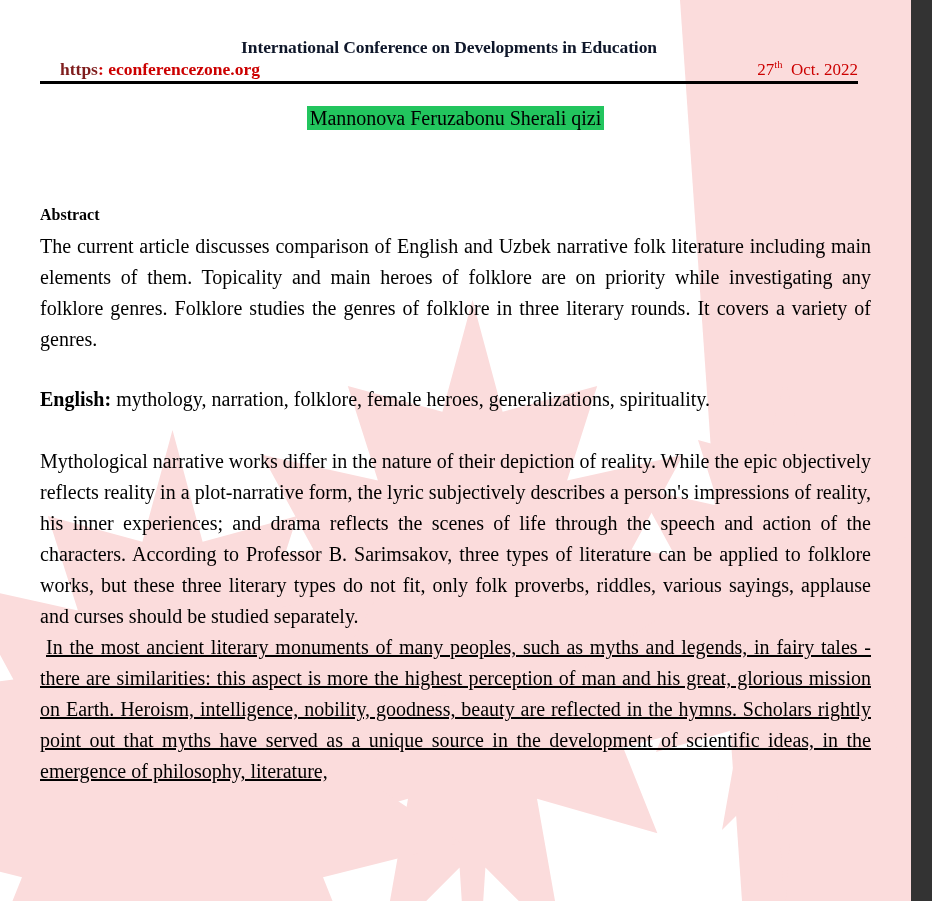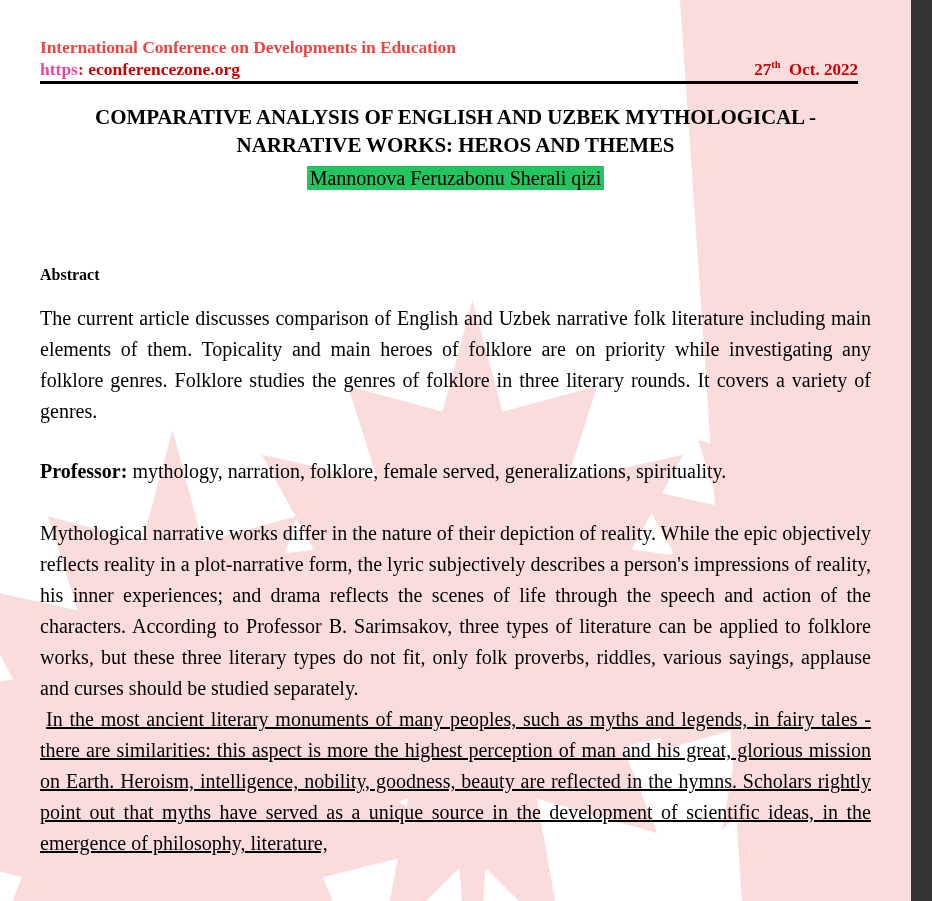--- a/index.html
+++ b/index.html
@@ -38,22 +38,22 @@
     padding: 0 40px;
   }
 
   
   .conf-header {
     position: relative;
     padding-top: 38px;
     height: 62px;
   }
   .conf-line1 {
-    text-align: left;
-    color: #ef4444;
+    text-align: center;
+    color: #0f172a;
     font-weight: bold;
     font-size: 17.5px;
     letter-spacing: -0.1px;
     line-height: 1.12;
     padding-right: 13px;
   }
   .conf-line2 {
     text-align: right;
     color: #7b3fb5;
     font-weight: bold;
@@ -66,23 +66,23 @@
     justify-content: space-between;
     align-items: baseline;
     margin-top: 1px;
     padding-right: 13px;
   }
   .site-url {
     font-weight: bold;
     font-size: 17.5px;
     color: #cc0000;
   }
-  .site-url .scheme { color: #ec4899; }
+  .site-url .scheme { color: #7f1d1d; margin-left: 20px; }
   .conf-date {
-    font-weight: bold;
+    font-weight: normal;
     font-size: 17px;
     color: #cc0000;
     white-space: nowrap;
   }
   .conf-date sup {
     font-size: 10.5px;
     vertical-align: super;
   }
   .header-rule {
     border: 0;
@@ -123,21 +123,21 @@
     margin-top: 40px;
     line-height: 1.5;
   }
   p.body-text {
     font-size: 20px;
     line-height: 1.55;
     text-align: justify;
     margin: 0;
     color: #000000;
   }
-  p.abstract-text { margin-top: 16px; font-family: Liberation Serif, serif; }
+  p.abstract-text { margin-top: 4px; font-family: Liberation Serif, serif; }
   p.keywords { margin-top: 29px; }
   p.keywords .kw-label { font-weight: bold; }
   p.para-1 { margin-top: 31px; }
   p.para-2 { margin-top: 0; text-indent: 6px; text-decoration: underline; }
 </style>
 </head>
 <body>
 
 <div id="page">
 
@@ -171,35 +171,30 @@
 
     <div class="conf-header">
       <div class="conf-line1">International Conference on Developments in Education</div>
       <div class="url-date-row">
         <div class="site-url"><span class="scheme">https</span>: <span>econferencezone.org</span></div>
         <div class="conf-date"><span>27</span><sup>th</sup>&nbsp; <span>Oct. 2022</span></div>
       </div>
       <hr class="header-rule">
     </div>
 
-    <div class="paper-title">
-      <span>COMPARATIVE ANALYSIS OF ENGLISH AND UZBEK MYTHOLOGICAL -</span>
-      <br>
-      <span>NARRATIVE WORKS: HEROS AND THEMES</span>
-    </div>
 
     <div class="author-line">
       <span class="author-name">Mannonova Feruzabonu Sherali qizi</span>
     </div>
     <div class="affiliation">
       <br>
     </div>
 
     <div class="section-heading">Abstract</div>
     <p class="body-text abstract-text">The current article discusses comparison of English and Uzbek narrative folk literature including main elements of them. Topicality and main heroes of folklore are on priority while investigating any folklore genres. Folklore studies the genres of folklore in three literary rounds. It covers a variety of genres.</p>
 
-    <p class="body-text keywords"><span class="kw-label">Professor:</span><span> mythology, narration, folklore, female served, generalizations, spirituality.</span></p>
+    <p class="body-text keywords"><span class="kw-label">English:</span><span> mythology, narration, folklore, female heroes, generalizations, spirituality.</span></p>
 
     <p class="body-text para-1">Mythological narrative works differ in the nature of their depiction of reality. While the epic objectively reflects reality in a plot-narrative form, the lyric subjectively describes a person's impressions of reality, his inner experiences; and drama reflects the scenes of life through the speech and action of the characters. According to Professor B. Sarimsakov, three types of literature can be applied to folklore works, but these three literary types do not fit, only folk proverbs, riddles, various sayings, applause and curses should be studied separately.</p>
     <p class="body-text para-2"> In the most ancient literary monuments of many peoples, such as myths and legends, in fairy tales - there are similarities: this aspect is more the highest perception of man and his great, glorious mission on Earth. Heroism, intelligence, nobility, goodness, beauty are reflected in the hymns. Scholars rightly point out that myths have served as a unique source in the development of scientific ideas, in the emergence of philosophy, literature,</p>
 
   </div>
 </div>
 
 </body></html>

